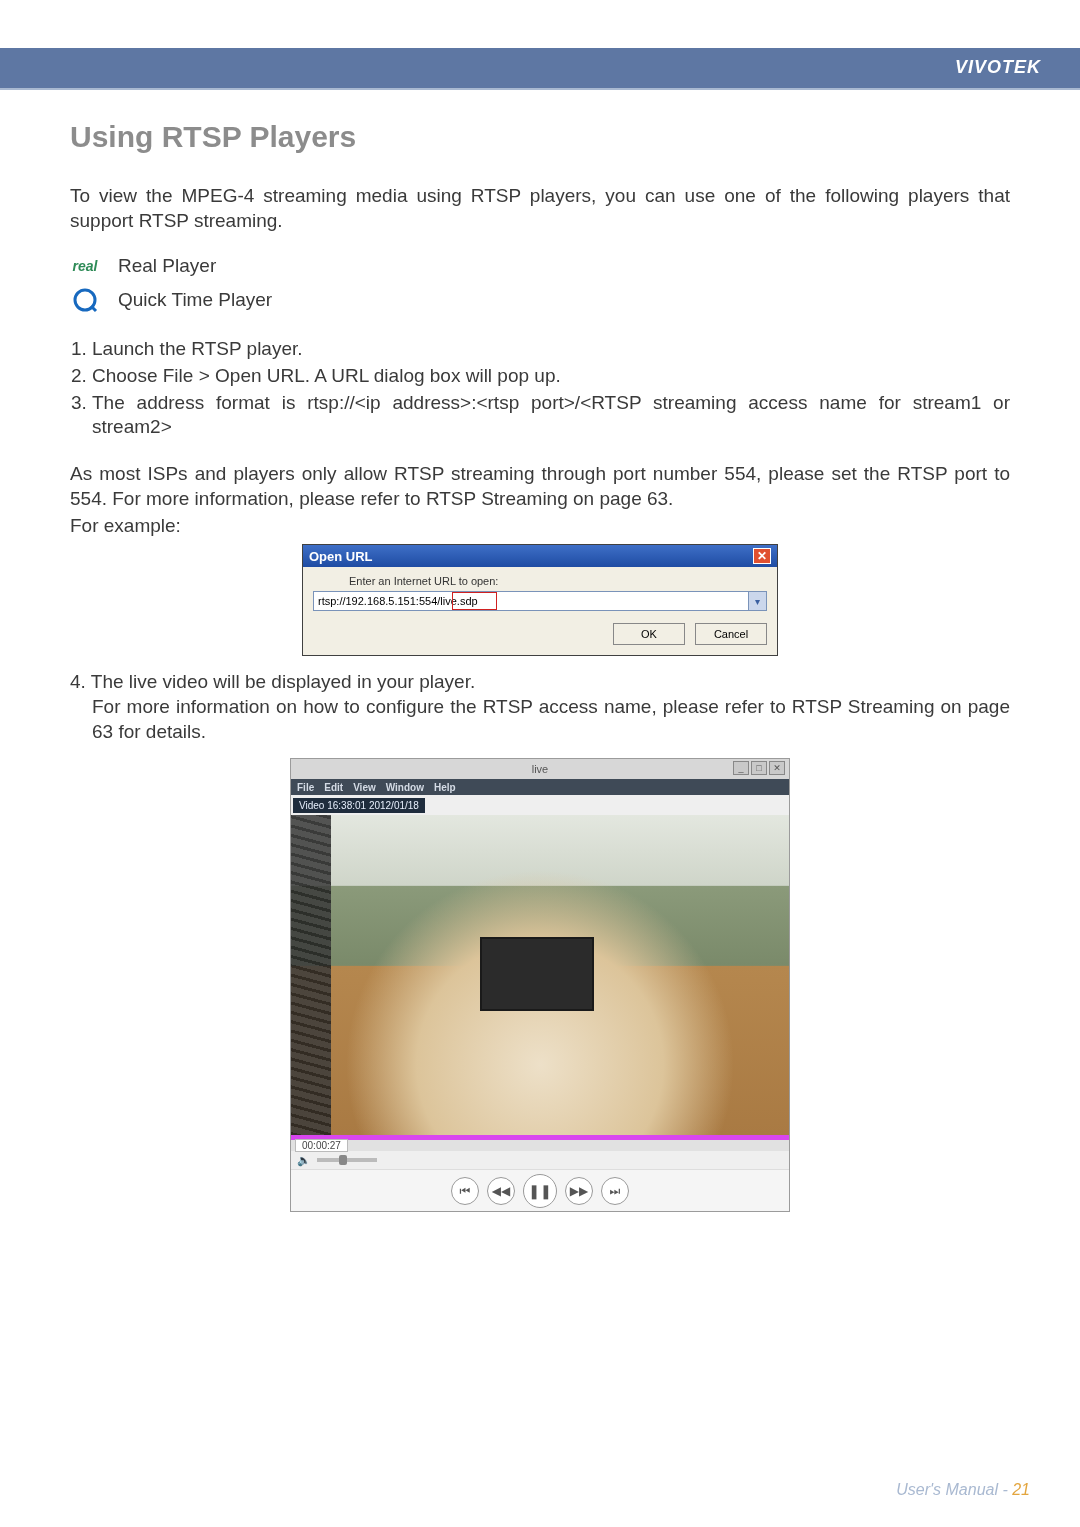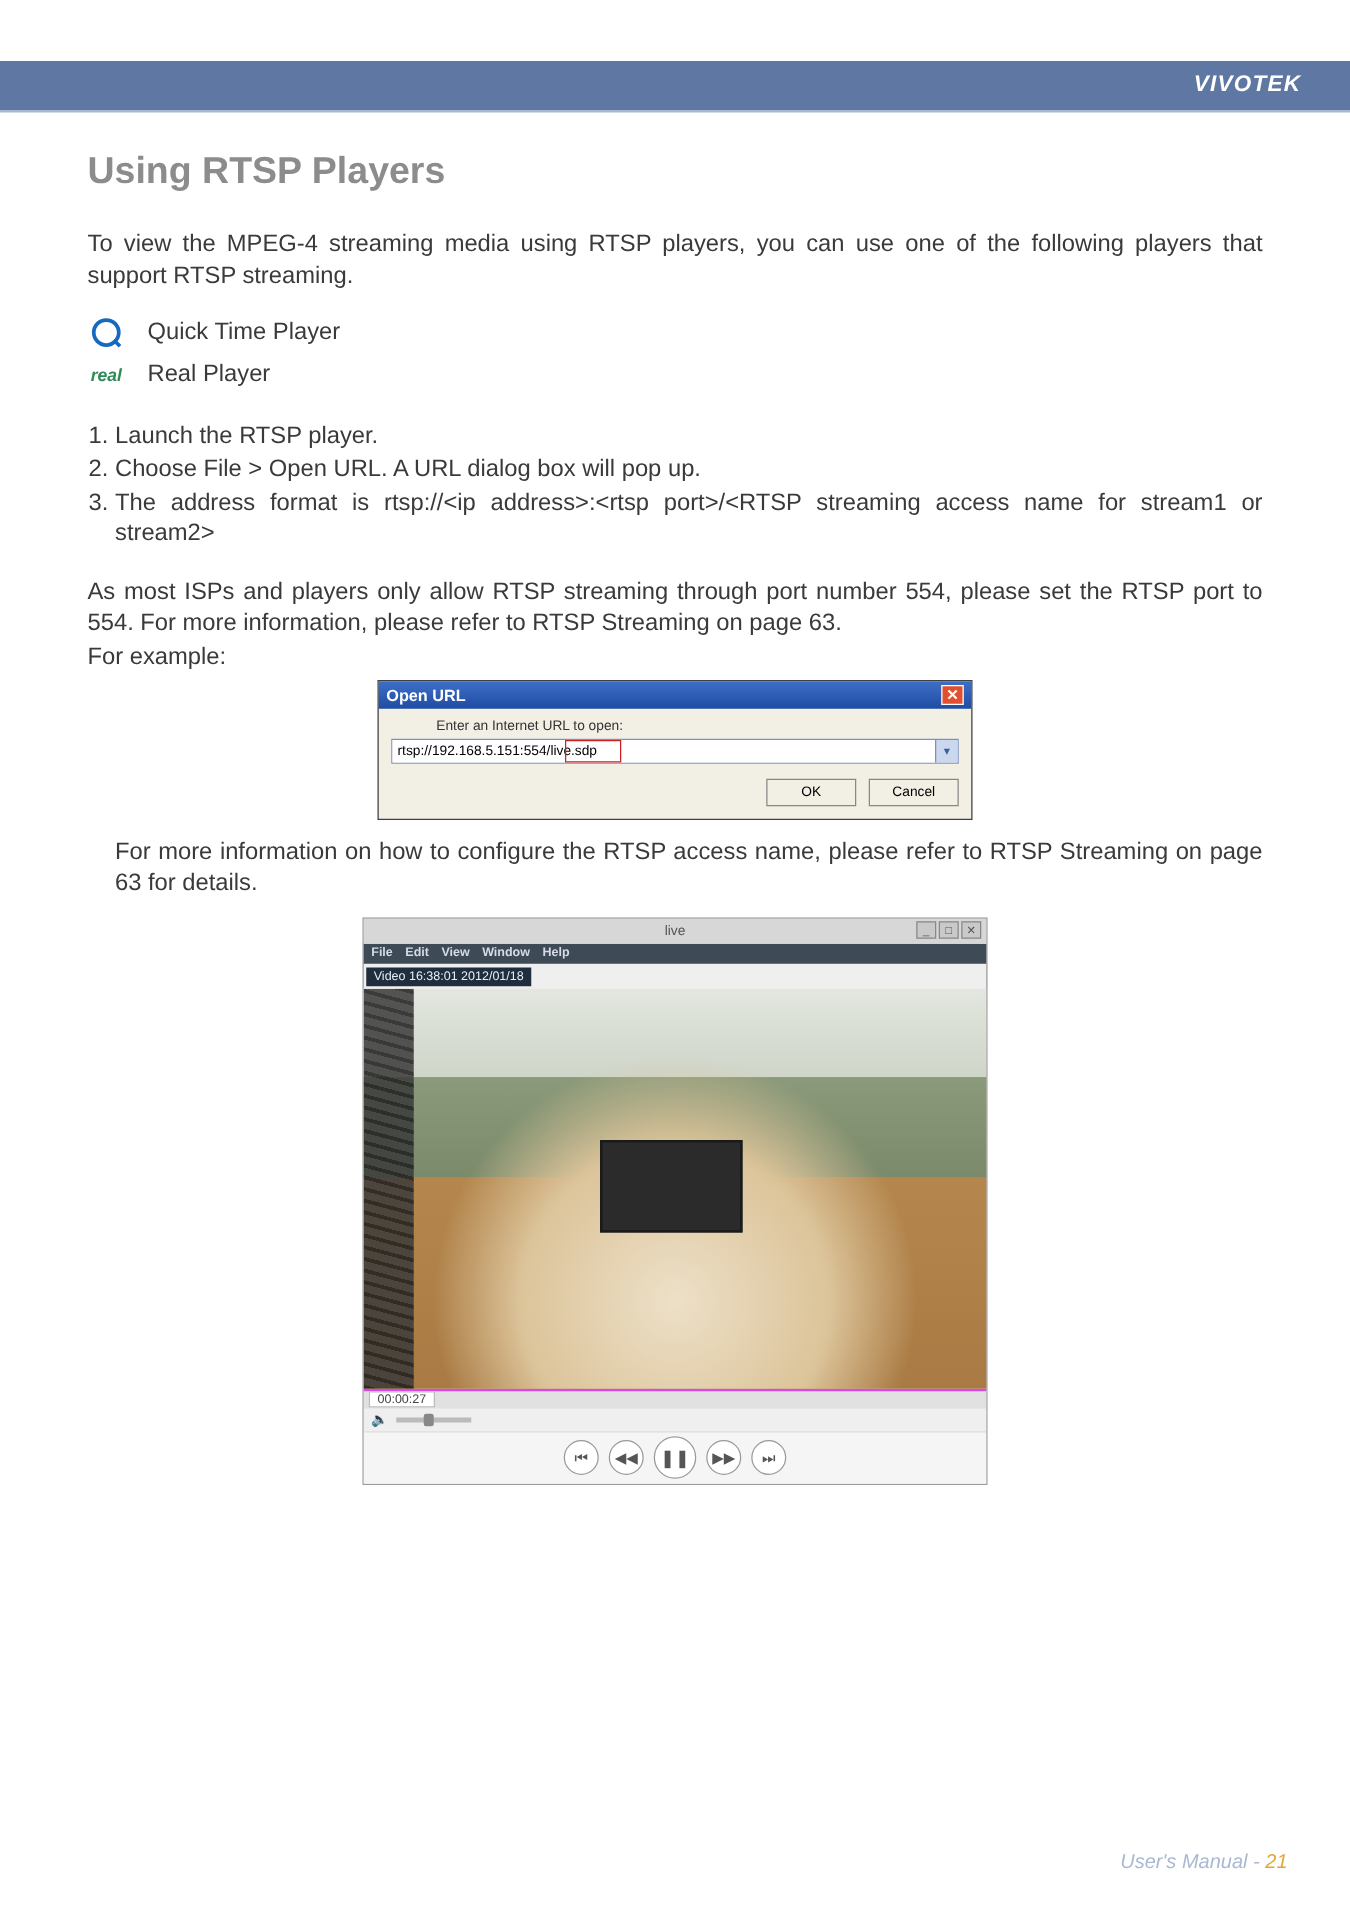--- a/index.html
+++ b/index.html
@@ -170,21 +170,21 @@
   .pw-video::before{
     content:""; position:absolute; left:0; top:0; bottom:0; width:40px;
     background:repeating-linear-gradient(15deg,#1d1d1d 0 3px,#3a3a3a 3px 9px);
     opacity:.85;
   }
   .pw-video::after{
     content:""; position:absolute; left:38%; top:38%; width:110px; height:70px;
     background:#2b2b2b; border:2px solid #1a1a1a;
   }
   .pw-timebar {
-    height:16px; background:#e1e1e1; border-top:2px solid #d946ef;
+    height:16px; background:#e1e1e1; border-top:5px solid #d946ef;
     display:flex; align-items:center;
   }
   .pw-time {
     font-size:10px; color:#444; border:1px solid #bbb; background:#fff; padding:0 6px; margin-left:4px;
   }
   .pw-vol {
     height:18px; display:flex; align-items:center; gap:6px; padding:2px 6px;
     background:#efefef;
   }
   .pw-vol .spk { font-size:11px; color:#555; }
@@ -214,32 +214,32 @@
   <div class="header-brand">VIVOTEK</div>
 </div>
 
 <div class="content">
 
   <h2 class="section-title">Using RTSP Players</h2>
 
   <p class="body">To view the MPEG-4 streaming media using RTSP players, you can use one of the following players that support RTSP streaming.</p>
 
   <div class="players">
+    <div class="player-row">
+      <span class="player-icon real-icon">real</span>
+      <span class="player-name">Real Player</span>
+    </div>
     <div class="player-row">
       <span class="player-icon qt-icon">
         <svg width="26" height="26" viewBox="0 0 26 26">
             <circle cx="13" cy="13" r="10" fill="none" stroke="#1769bf" stroke-width="3"></circle>
             <path d="M19 19 L24 24" stroke="#1769bf" stroke-width="3"></path>
           </svg>
       </span>
       <span class="player-name">Quick Time Player</span>
-    </div>
-    <div class="player-row">
-      <span class="player-icon real-icon">real</span>
-      <span class="player-name">Real Player</span>
     </div>
   </div>
 
   <ol class="steps">
     <li><span>Launch the RTSP player.</span></li>
     <li><span>Choose File &gt; Open URL. A URL dialog box will pop up.</span></li>
     <li><span>The address format is rtsp://&lt;ip address&gt;:&lt;rtsp port&gt;/&lt;RTSP streaming access name for stream1 or stream2&gt;</span></li>
   </ol>
 
   <p class="body" style="margin-bottom:2px;">As most ISPs and players only allow RTSP streaming through port number 554, please set the RTSP port to 554. For more information, please refer to RTSP Streaming on page 63.</p>
@@ -260,20 +260,21 @@
         </div>
         <div class="dlg-buttons">
           <div class="dlg-btn">OK</div>
           <div class="dlg-btn">Cancel</div>
         </div>
       </div>
     </div>
   </div>
 
   <div class="step4-block">
+    <span>4. The live video will be displayed in your player.</span>
     <span class="sub">For more information on how to configure the RTSP access name, please refer to RTSP Streaming on page 63 for details.</span>
   </div>
 
   <div class="player-wrap">
     <div class="player-window">
       <div class="pw-title">
         <span>live</span>
         <span class="wbtns">
           <span class="wbtn">_</span>
           <span class="wbtn">□</span>

